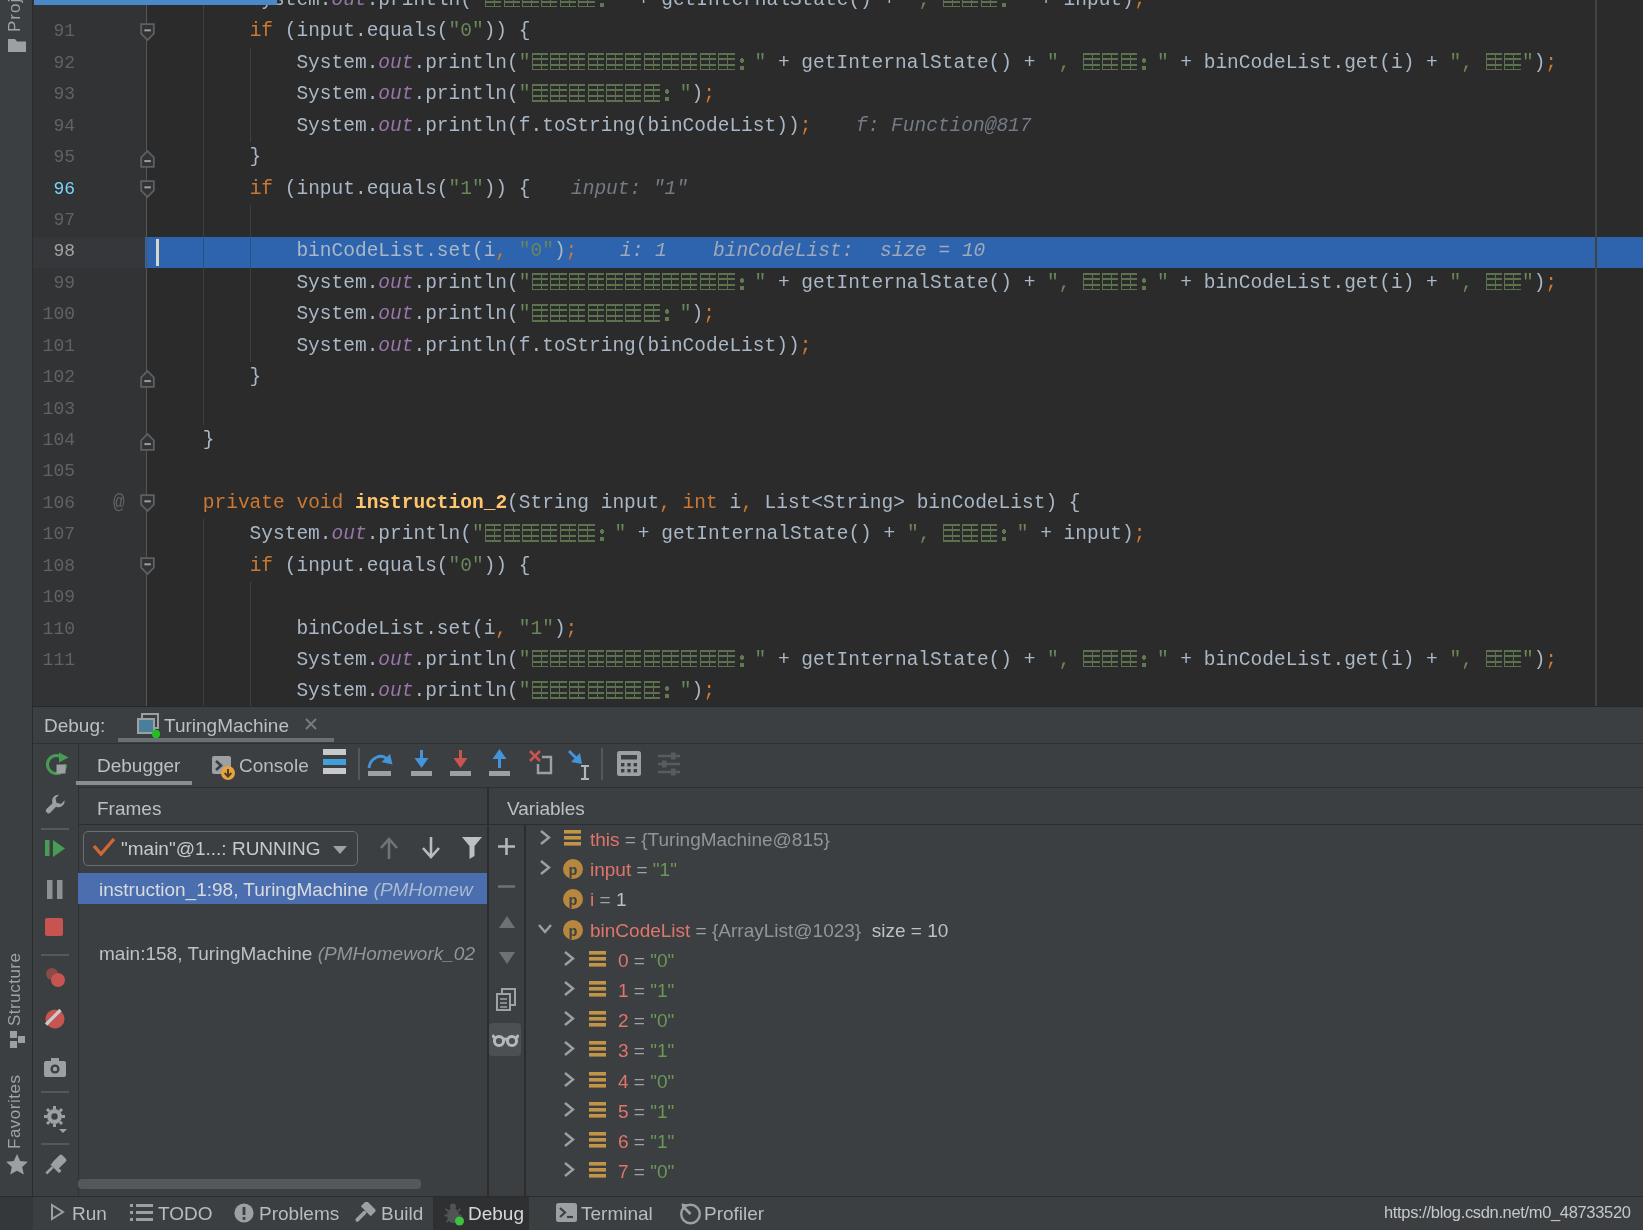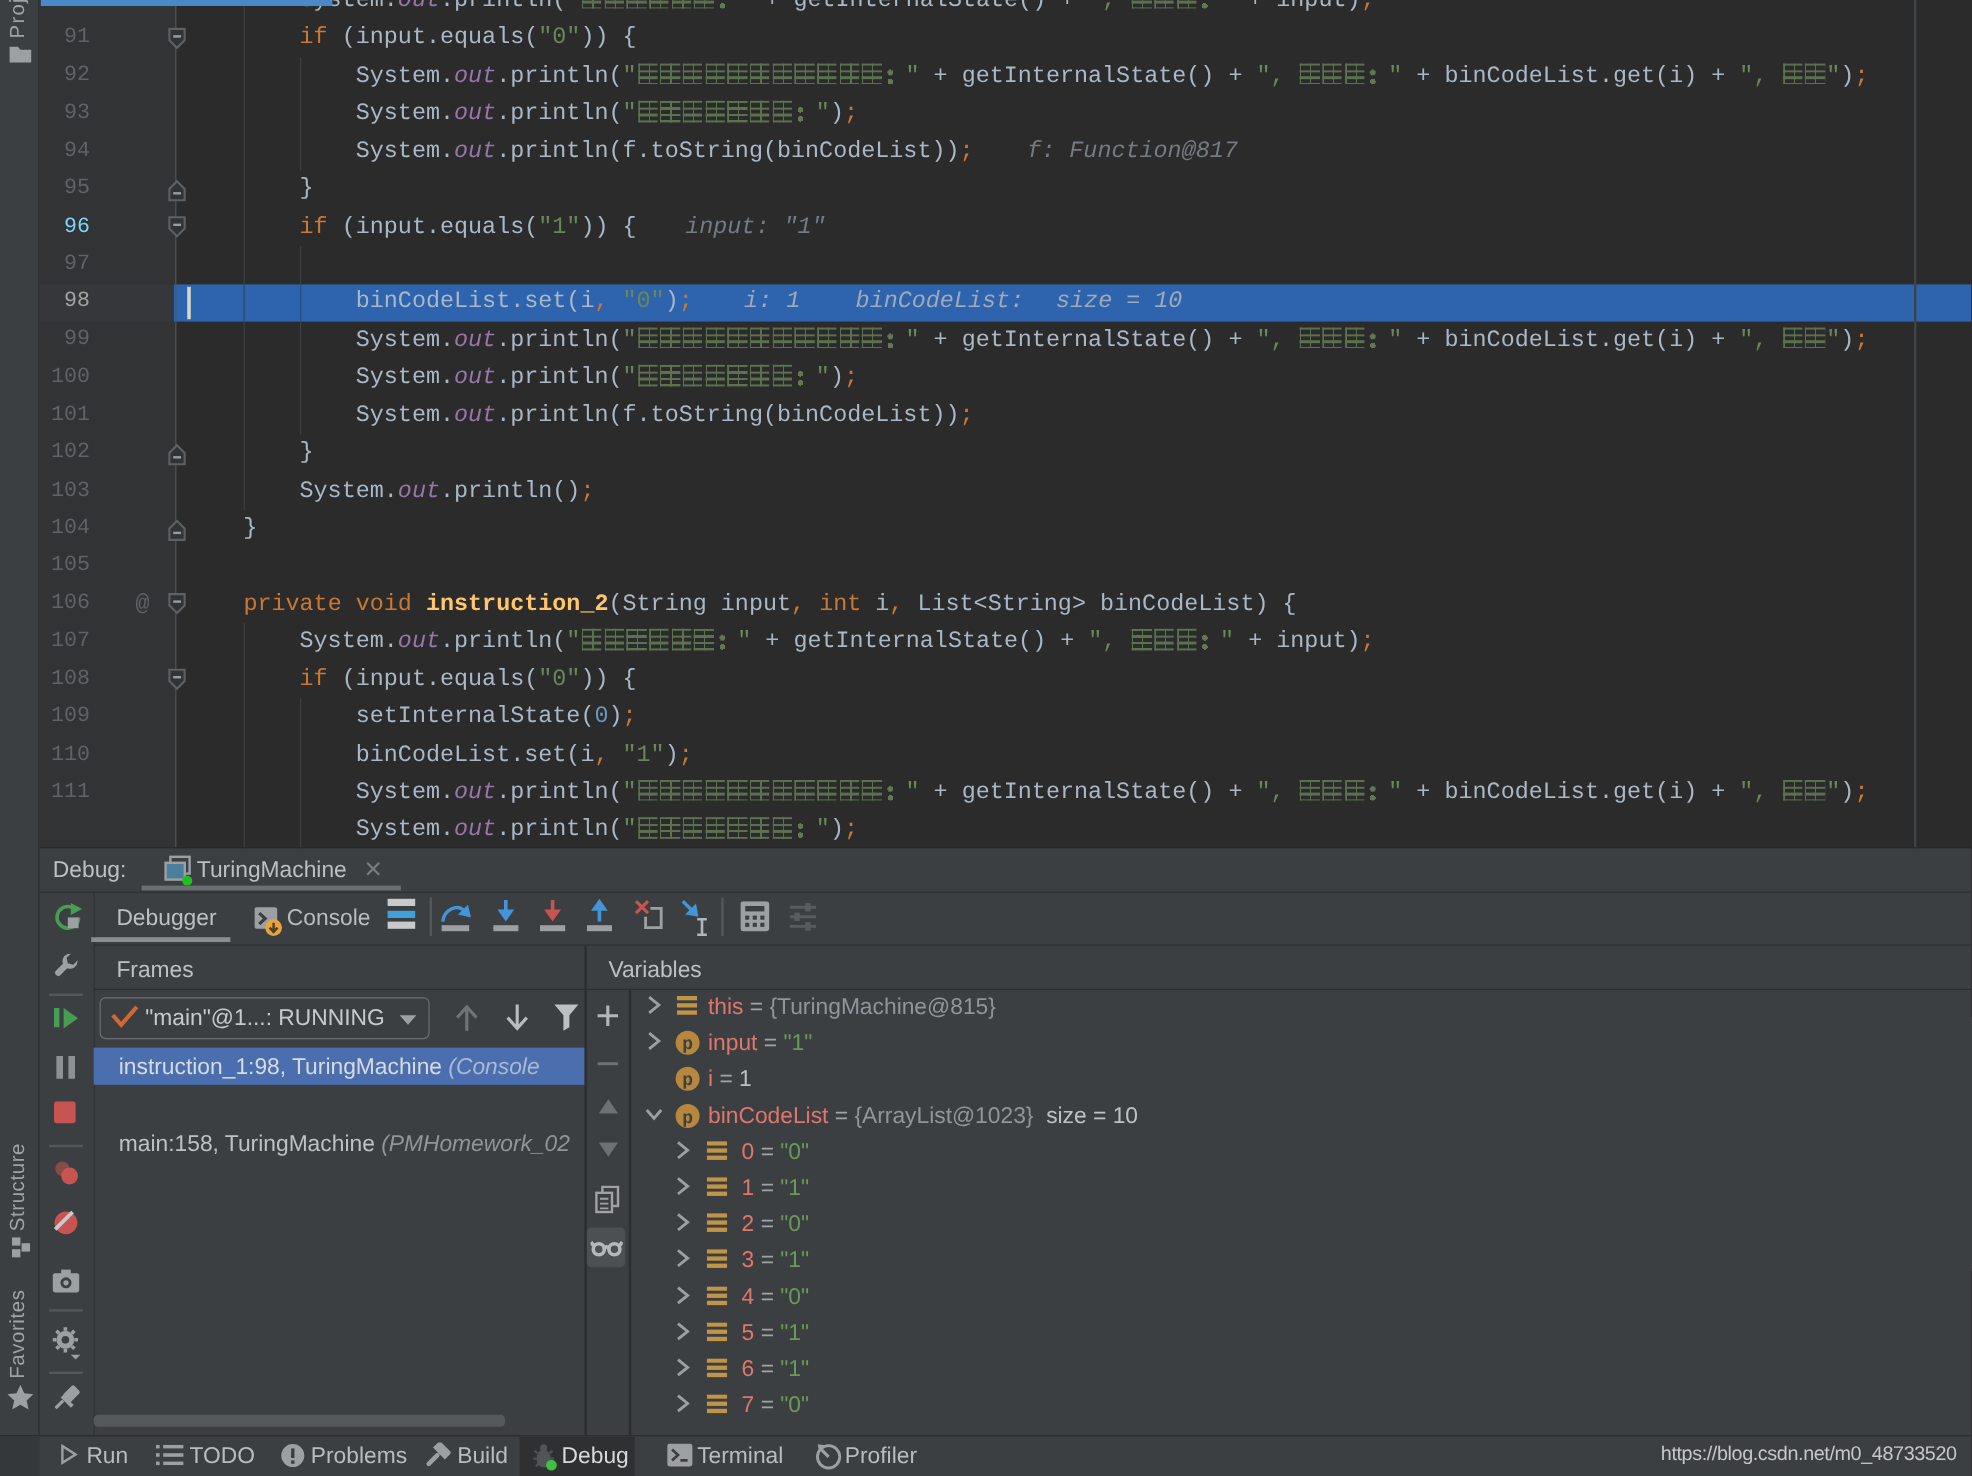--- a/index.html
+++ b/index.html
@@ -56,33 +56,31 @@
 <div class="code" style="top:236.3px">            binCodeList.set(i<span class="p">,</span> <span class="s">"0"</span>)<span class="p">;</span></div>
 <div class="lnum" style="top:236.3px;color:#a4a3a3">98</div>
 <div class="code" style="top:267.7px">            System.<span class="o">out</span>.println(<span class="s">"<i class="c"></i><i class="c"></i><i class="c"></i><i class="c"></i><i class="c"></i><i class="c"></i><i class="c"></i><i class="c"></i><i class="c"></i><i class="c"></i><i class="c"></i><i class="cc"></i>"</span> + getInternalState() + <span class="s">", <i class="c"></i><i class="c"></i><i class="c"></i><i class="cc"></i>"</span> + binCodeList.get(i) + <span class="s">", <i class="c"></i><i class="c"></i>"</span>)<span class="p">;</span></div>
 <div class="lnum" style="top:267.7px;color:#606366">99</div>
 <div class="code" style="top:299.2px">            System.<span class="o">out</span>.println(<span class="s">"<i class="c"></i><i class="c"></i><i class="c"></i><i class="c"></i><i class="c"></i><i class="c"></i><i class="c"></i><i class="cc"></i>"</span>)<span class="p">;</span></div>
 <div class="lnum" style="top:299.2px;color:#606366">100</div>
 <div class="code" style="top:330.6px">            System.<span class="o">out</span>.println(f.toString(binCodeList))<span class="p">;</span></div>
 <div class="lnum" style="top:330.6px;color:#606366">101</div>
 <div class="code" style="top:362.0px">        }</div>
 <div class="lnum" style="top:362.0px;color:#606366">102</div>
-<div class="code" style="top:393.5px">        System.<span class="o">out</span>.println()<span class="p">;</span></div>
 <div class="lnum" style="top:393.5px;color:#606366">103</div>
 <div class="code" style="top:424.9px">    }</div>
 <div class="lnum" style="top:424.9px;color:#606366">104</div>
 <div class="code" style="top:456.3px"></div>
 <div class="lnum" style="top:456.3px;color:#606366">105</div>
 <div class="code" style="top:487.8px">    <span class="k">private</span> <span class="k">void</span> <span class="m">instruction_2</span>(String input<span class="p">,</span> <span class="k">int</span> i<span class="p">,</span> List&lt;String&gt; binCodeList) {</div>
 <div class="lnum" style="top:487.8px;color:#606366">106</div>
 <div class="code" style="top:519.2px">        System.<span class="o">out</span>.println(<span class="s">"<i class="c"></i><i class="c"></i><i class="c"></i><i class="c"></i><i class="c"></i><i class="c"></i><i class="cc"></i>"</span> + getInternalState() + <span class="s">", <i class="c"></i><i class="c"></i><i class="c"></i><i class="cc"></i>"</span> + input)<span class="p">;</span></div>
 <div class="lnum" style="top:519.2px;color:#606366">107</div>
 <div class="code" style="top:550.6px">        <span class="k">if</span> (input.equals(<span class="s">"0"</span>)) {</div>
 <div class="lnum" style="top:550.6px;color:#606366">108</div>
-<div class="code" style="top:582.0px">            setInternalState(<span class="n">0</span>)<span class="p">;</span></div>
 <div class="lnum" style="top:582.0px;color:#606366">109</div>
 <div class="code" style="top:613.5px">            binCodeList.set(i<span class="p">,</span> <span class="s">"1"</span>)<span class="p">;</span></div>
 <div class="lnum" style="top:613.5px;color:#606366">110</div>
 <div class="code" style="top:644.9px">            System.<span class="o">out</span>.println(<span class="s">"<i class="c"></i><i class="c"></i><i class="c"></i><i class="c"></i><i class="c"></i><i class="c"></i><i class="c"></i><i class="c"></i><i class="c"></i><i class="c"></i><i class="c"></i><i class="cc"></i>"</span> + getInternalState() + <span class="s">", <i class="c"></i><i class="c"></i><i class="c"></i><i class="cc"></i>"</span> + binCodeList.get(i) + <span class="s">", <i class="c"></i><i class="c"></i>"</span>)<span class="p">;</span></div>
 <div class="lnum" style="top:644.9px;color:#606366">111</div>
 <div class="code" style="top:676.3px">            System.<span class="o">out</span>.println(<span class="s">"<i class="c"></i><i class="c"></i><i class="c"></i><i class="c"></i><i class="c"></i><i class="c"></i><i class="c"></i><i class="cc"></i>"</span>)<span class="p">;</span></div>
 <div class="lnum" style="top:716px;color:#606366">112</div>
 <div class="hint" style="left:856px;top:110.6px">f: Function@817</div>
 <div class="hint" style="left:571px;top:173.5px">input: "1"</div>
 <div class="hint hintb" style="left:620px;top:236.3px">i: 1</div>
@@ -269,21 +267,21 @@
 <svg class="abs" style="left:345px;top:128px" width="22" height="26" viewBox="0 0 22 26">
 <path d="M11,24 V6 M3,13 L11,4 L19,13" fill="none" stroke="#6f7478" stroke-width="2.6"></path>
       </svg>
 <svg class="abs" style="left:387px;top:128px" width="22" height="26" viewBox="0 0 22 26">
 <path d="M11,2 V20 M3,13 L11,22 L19,13" fill="none" stroke="#b9bcbf" stroke-width="2.6"></path>
       </svg>
 <svg class="abs" style="left:428px;top:129px" width="22" height="24" viewBox="0 0 22 24">
 <path d="M1,1 H21 L13.5,10 V20 L8.5,23 V10 Z" fill="#bdc0c2"></path>
       </svg>
 <div class="abs" style="left:45px;top:166px;width:409px;height:31.4px;background:#4b6eaf;"></div>
-<div class="abs" style="left:66px;top:172px;width:388px;overflow:hidden;white-space:pre;font-size:19px;color:#d8dbde">instruction_1:98, TuringMachine <span style="font-style:italic;color:#a9bad2">(Console</span></div>
+<div class="abs" style="left:66px;top:172px;width:388px;overflow:hidden;white-space:pre;font-size:19px;color:#d8dbde">instruction_1:98, TuringMachine <span style="font-style:italic;color:#a9bad2">(PMHomew</span></div>
 <div class="abs" style="left:66px;top:236px;width:388px;overflow:hidden;white-space:pre;font-size:19px;color:#bdc1c3">main:158, TuringMachine <span style="font-style:italic;color:#8f9599">(PMHomework_02</span></div>
 <div class="abs" style="left:45px;top:472px;width:343px;height:10px;background:#55585a;border-radius:4px"></div>
 <svg class="abs" style="left:464px;top:130px" width="19" height="19" viewBox="0 0 19 19">
 <path d="M9.5,1 V18 M1,9.5 H18" stroke="#b4b7ba" stroke-width="2.6"></path>
       </svg>
 <svg class="abs" style="left:464px;top:170px" width="19" height="19" viewBox="0 0 19 19">
 <path d="M1,9.5 H18" stroke="#6e7174" stroke-width="2.6"></path>
       </svg>
 <svg class="abs" style="left:465px;top:208px" width="18" height="14" viewBox="0 0 18 14">
 <path d="M9,1 L17,13 H1 Z" fill="#6e7174"></path>

